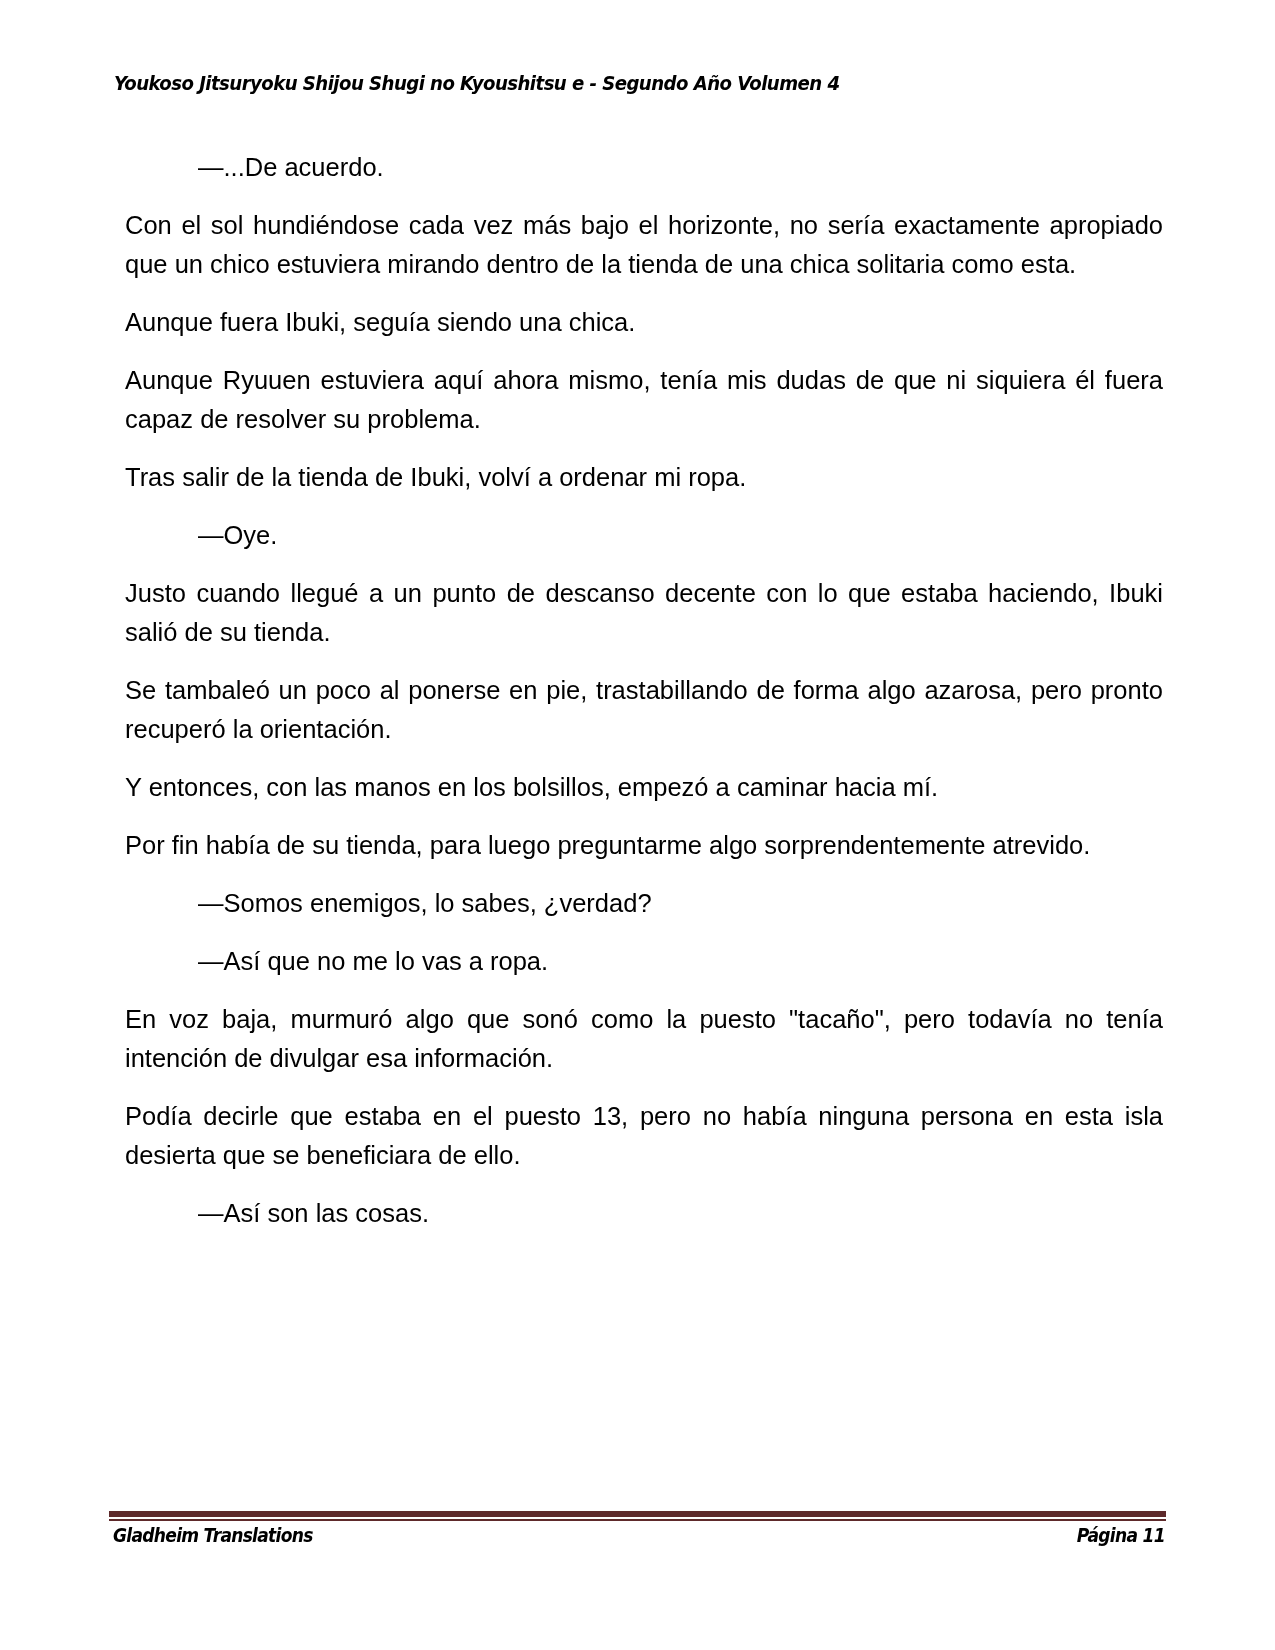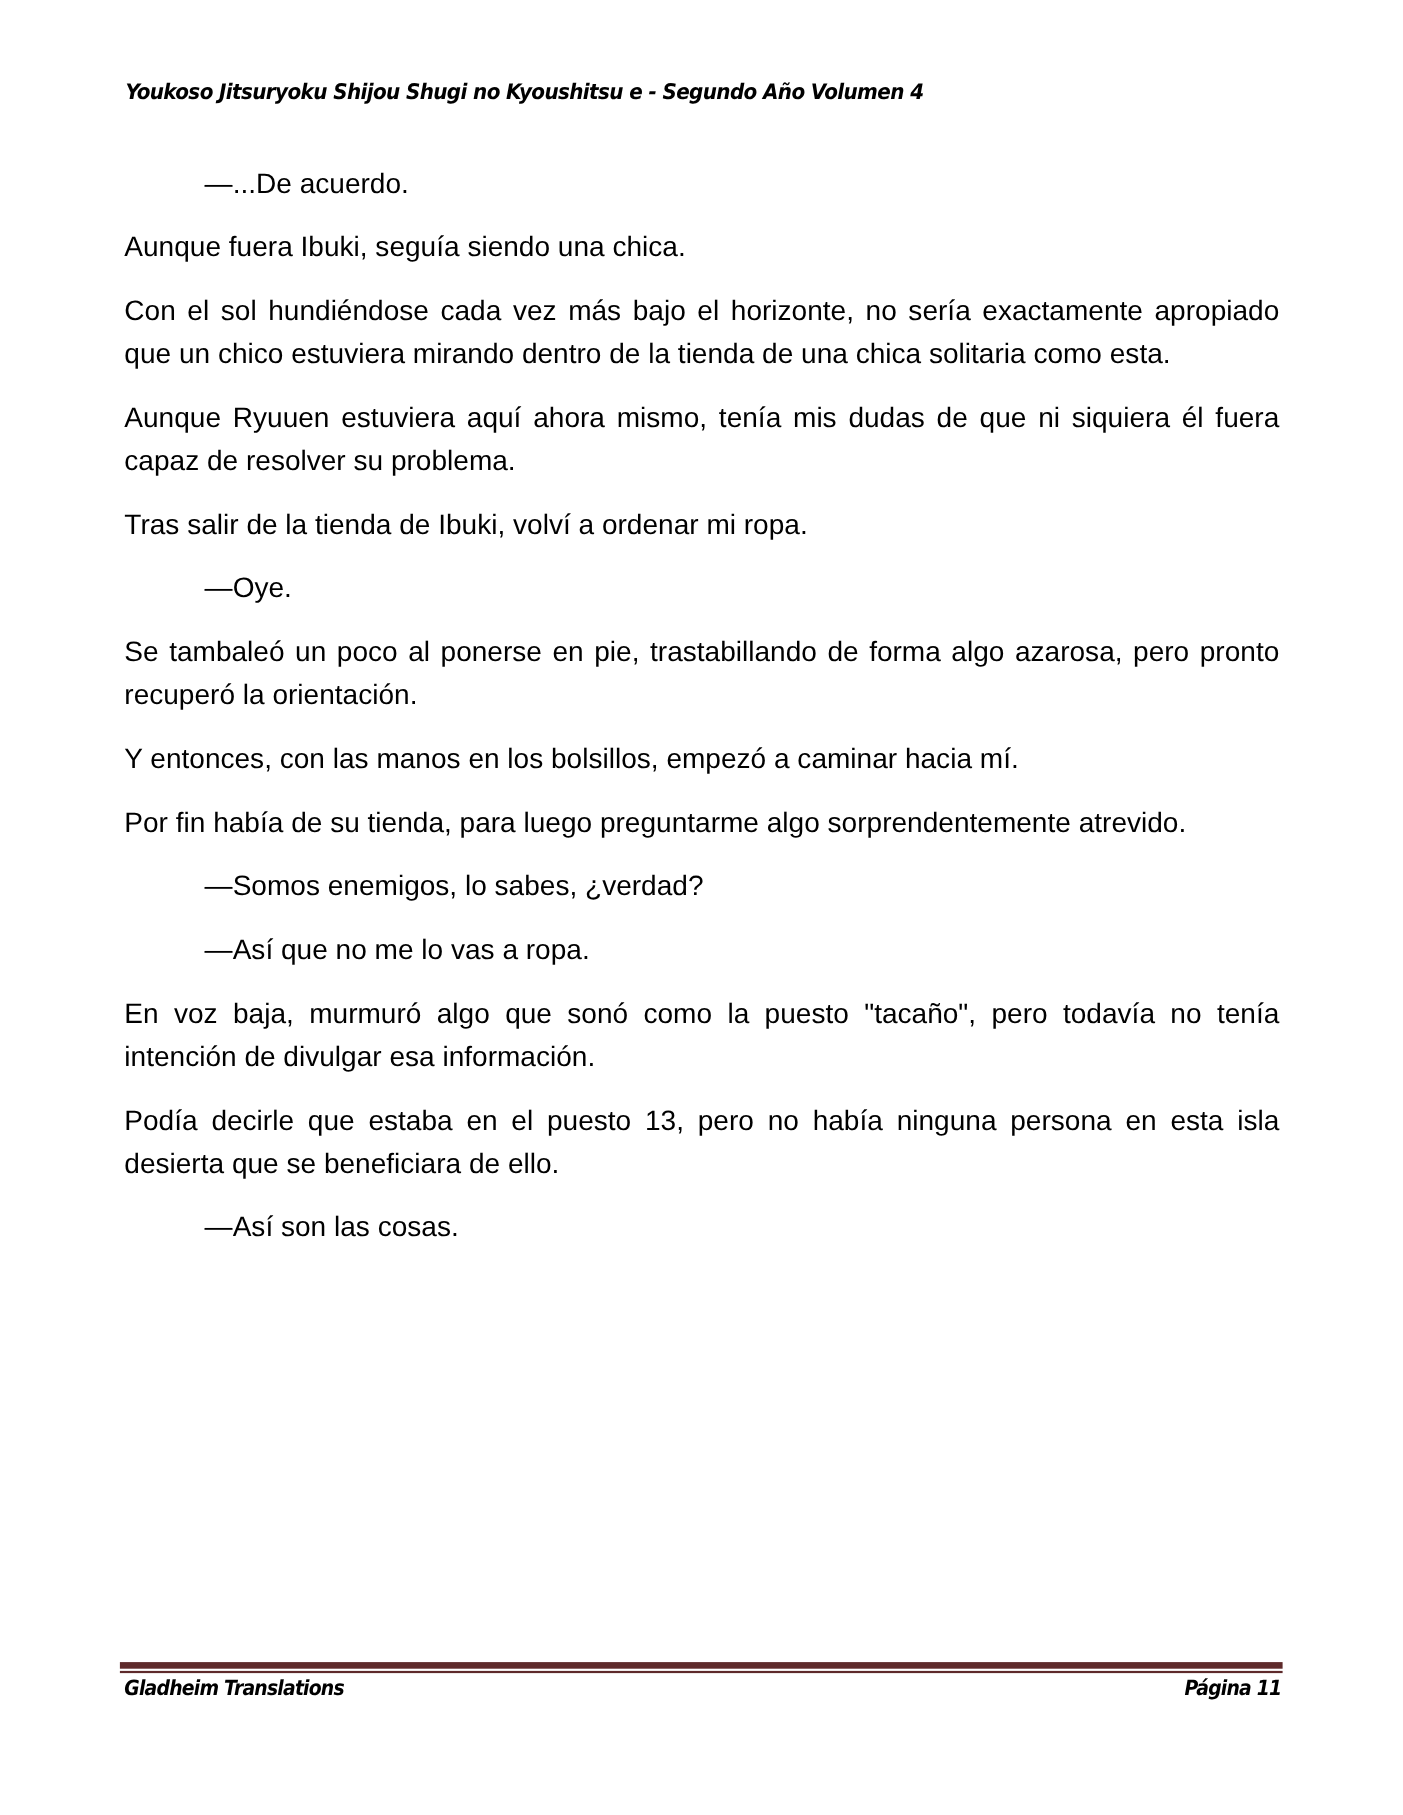--- a/index.html
+++ b/index.html
@@ -6,44 +6,45 @@
   body { width:1275px; height:1650px; position:relative; overflow:hidden; color:#000; }
   .header {
     position:absolute; left:114px; top:72px;
     font-family:"DejaVu Sans", sans-serif; font-weight:bold; font-style:italic;
     font-size:19.5px; letter-spacing:-0.6px; transform:scaleX(0.93); transform-origin:left top;
   }
   .content {
     position:absolute; left:113px; top:148px; width:1050px;
     font-family:"Liberation Sans", sans-serif; font-size:25.5px; line-height:39px;
   }
-  .content p { margin:0 0 19px 0; text-align:justify; }
+  .content p { margin:0 0 19px 12px; text-align:justify; }
   .content p.dialogue { padding-left:73px; text-align:left; }
   .rule-thick { position:absolute; left:109px; top:1511px; width:1057px; height:6px; background:#5e2a2b; }
   .rule-thin { position:absolute; left:109px; top:1519px; width:1057px; height:1.5px; background:#5e2a2b; }
   .footer-left, .footer-right {
     position:absolute; top:1524px;
     font-family:"DejaVu Sans", sans-serif; font-weight:bold; font-style:italic;
     font-size:19px; letter-spacing:-0.8px;
   }
   .footer-left { left:113px; transform:scaleX(0.9); transform-origin:left top; }
   .footer-right { right:110px; transform:scaleX(0.9); transform-origin:right top; }
 </style>
 </head>
 <body>
 
 <div class="header">Youkoso Jitsuryoku Shijou Shugi no Kyoushitsu e - Segundo Año Volumen 4</div>
 
 <div class="content">
   <p class="dialogue">—...De acuerdo.</p>
+  <p>Con el sol hundiéndose cada vez más bajo el horizonte, no sería exactamente apropiado que un chico estuviera mirando dentro de la tienda de una chica solitaria como esta.</p>
   <p>Aunque fuera Ibuki, seguía siendo una chica.</p>
-  <p>Con el sol hundiéndose cada vez más bajo el horizonte, no sería exactamente apropiado que un chico estuviera mirando dentro de la tienda de una chica solitaria como esta.</p>
   <p>Aunque Ryuuen estuviera aquí ahora mismo, tenía mis dudas de que ni siquiera él fuera capaz de resolver su problema.</p>
   <p>Tras salir de la tienda de Ibuki, volví a ordenar mi ropa.</p>
   <p class="dialogue">—Oye.</p>
+  <p>Justo cuando llegué a un punto de descanso decente con lo que estaba haciendo, Ibuki salió de su tienda.</p>
   <p>Se tambaleó un poco al ponerse en pie, trastabillando de forma algo azarosa, pero pronto recuperó la orientación.</p>
   <p>Y entonces, con las manos en los bolsillos, empezó a caminar hacia mí.</p>
   <p>Por fin había de su tienda, para luego preguntarme algo sorprendentemente atrevido.</p>
   <p class="dialogue">—Somos enemigos, lo sabes, ¿verdad?</p>
   <p class="dialogue">—Así que no me lo vas a ropa.</p>
   <p>En voz baja, murmuró algo que sonó como la puesto "tacaño", pero todavía no tenía intención de divulgar esa información.</p>
   <p>Podía decirle que estaba en el puesto 13, pero no había ninguna persona en esta isla desierta que se beneficiara de ello.</p>
   <p class="dialogue">—Así son las cosas.</p>
 </div>
 

